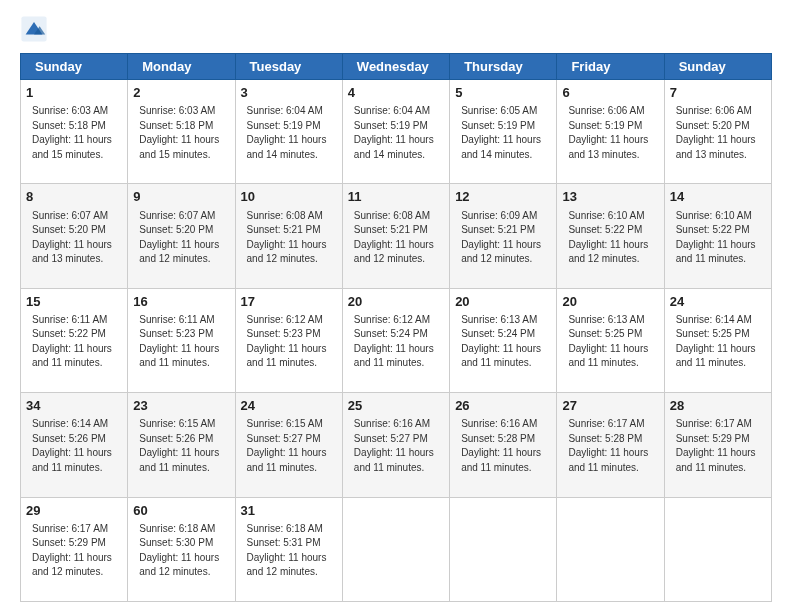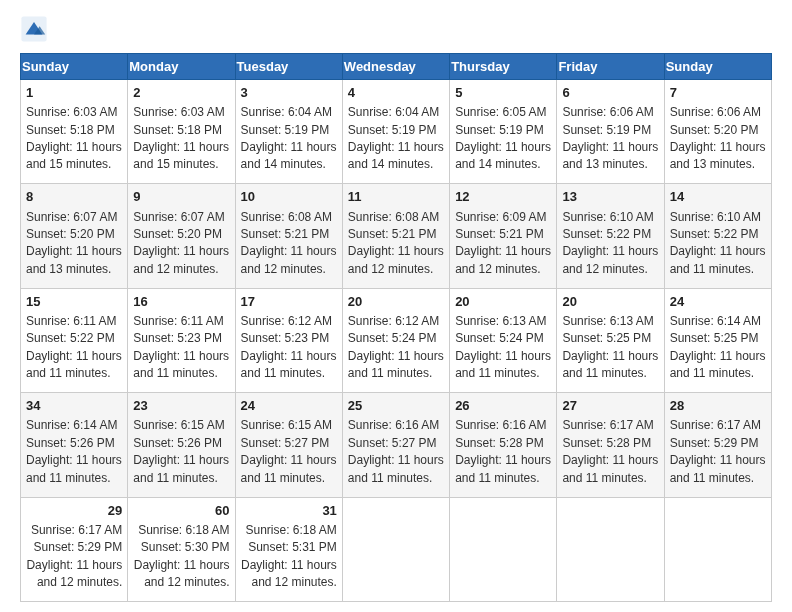--- a/index.html
+++ b/index.html
@@ -58,21 +58,21 @@
       flex: 1;
       border: 1px solid #ccc;
       border-collapse: collapse;
       width: 100%;
       table-layout: fixed;
     }
     .calendar th {
       background-color: #2d6db5;
       color: white;
       text-align: left;
-      padding: 5px 1px;
+      padding: 5px 14px;
       font-size: 13px;
       font-weight: bold;
       border: 1px solid #1a5a9a;
     }
     .calendar td {
       border: 1px solid #ccc;
       vertical-align: top;
       padding: 4px 5px;
       font-size: 10px;
       line-height: 1.4;
@@ -84,29 +84,29 @@
     }
     .day-num {
       font-size: 13px;
       font-weight: bold;
       color: #222;
       display: block;
       margin-bottom: 2px;
     }
     .day-info {
       color: #333;
-      font-size: 12px;
+      font-size: 10px;
       line-height: 1.45;
+      margin-left: 6px;
     }
     .empty-cell {
       background: #fff !important;
     }
     .last-row td {
       height: 68px;
-      text-align: right;
     }
   </style>
 </head>
 <body>
 
 <div class="page">
   <div class="header">
     <div class="logo">
       <svg class="logo-icon" viewBox="0 0 40 40">
         <rect x="2" y="2" width="36" height="36" rx="3" fill="#e8f0f8"></rect>

